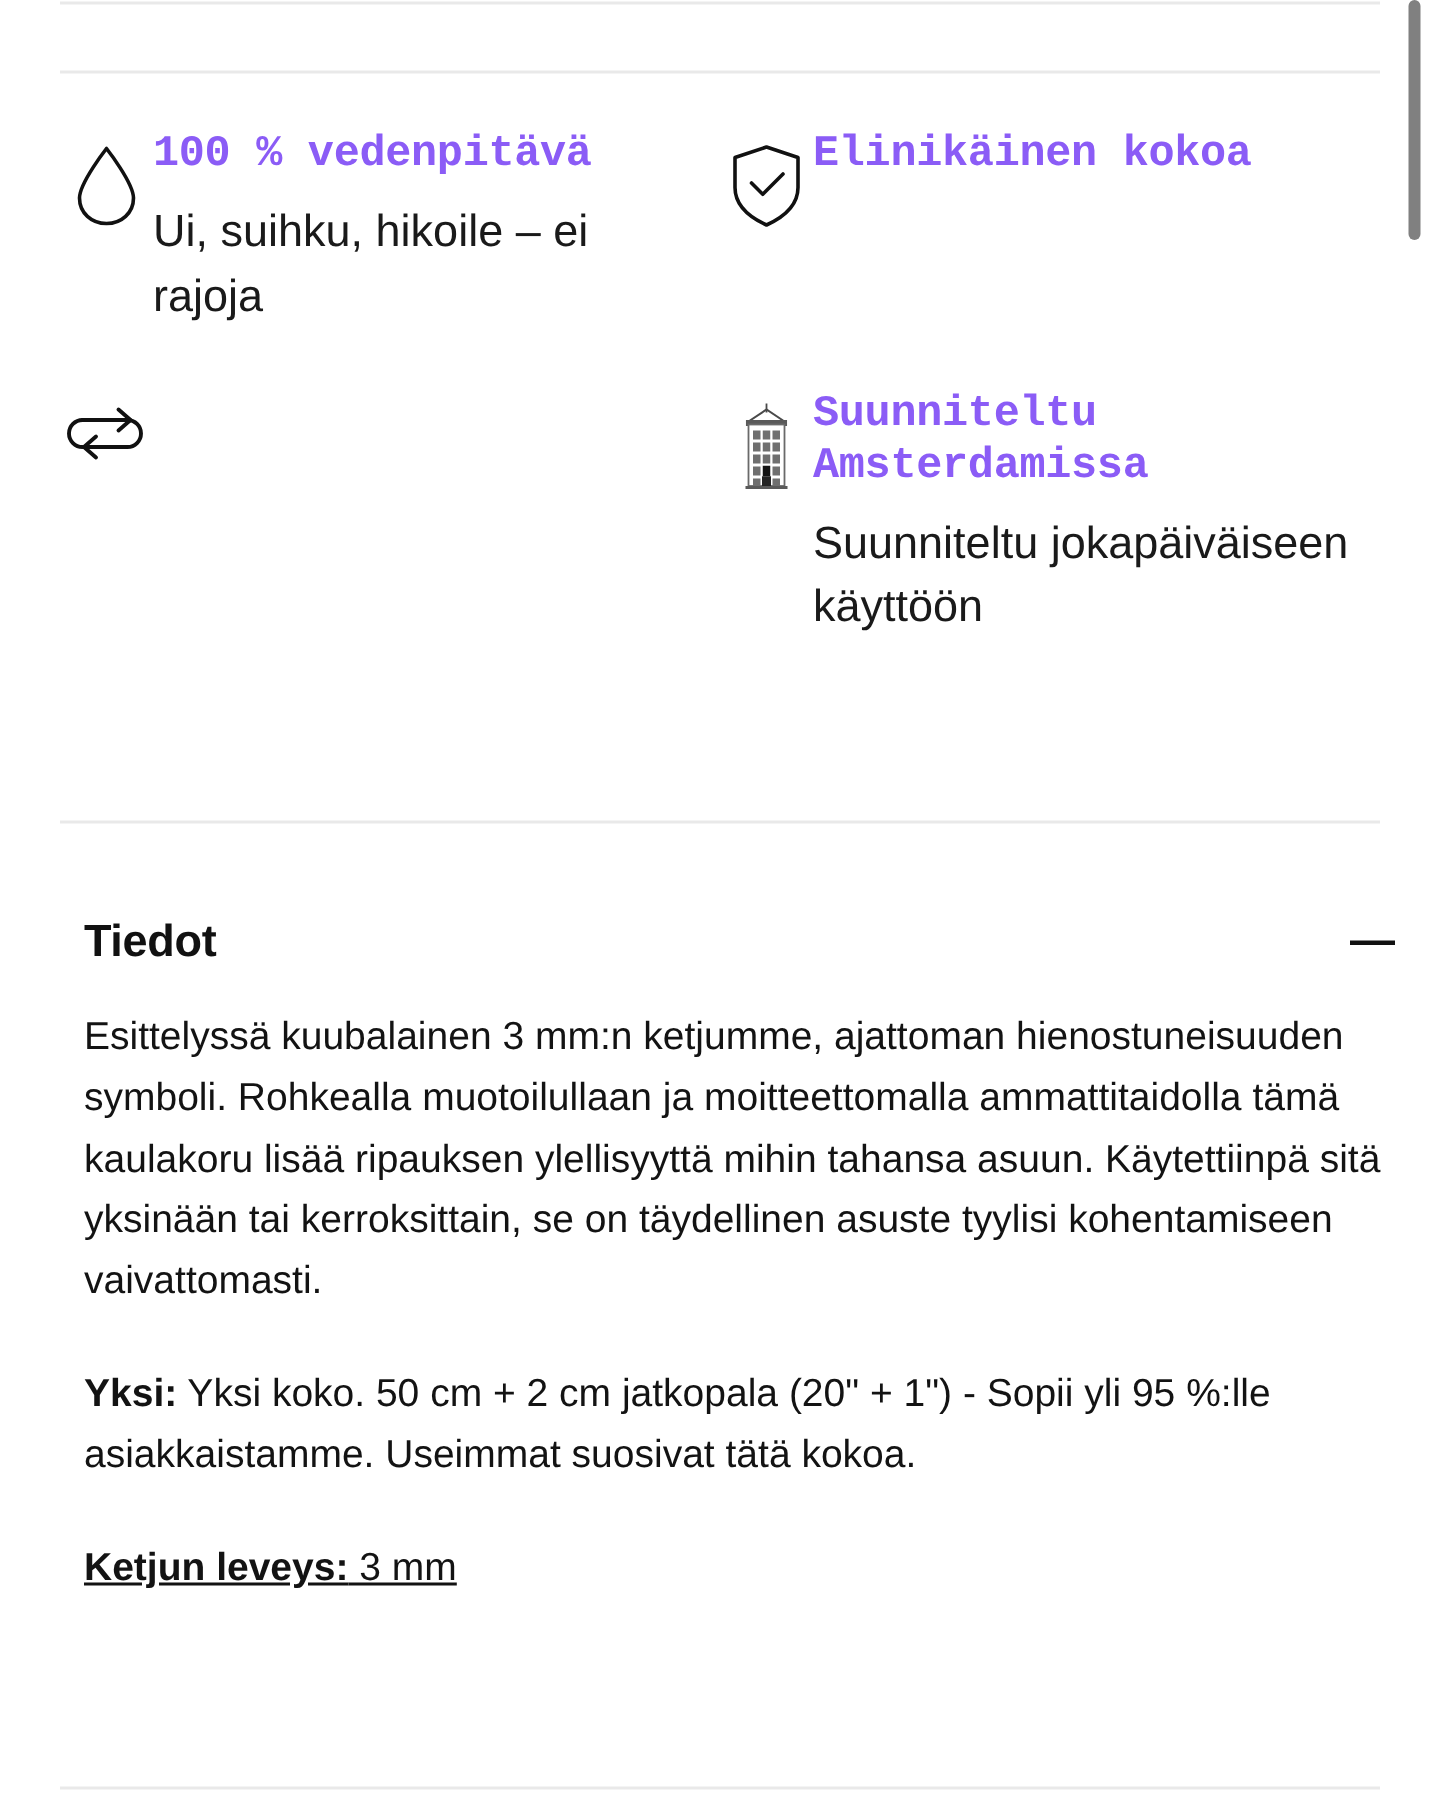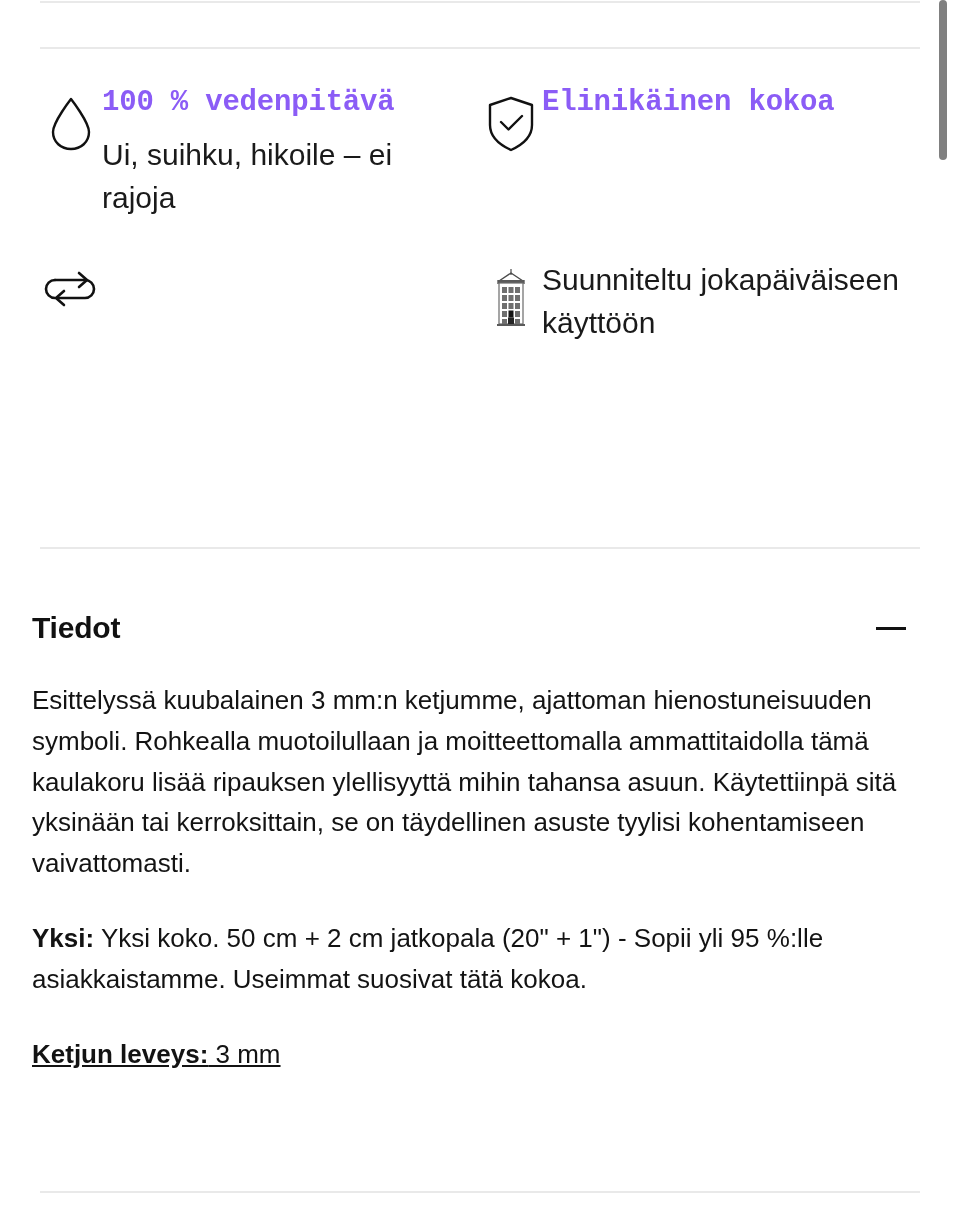--- a/index.html
+++ b/index.html
@@ -103,21 +103,21 @@
     color: #1a1a1a;
     font-weight: normal;
   }
 
   
   .features .feature.row2 { padding-top: 18px; }
 
   
   .details {
     position: absolute;
-    left: 32px;
+    left: 56px;
     top: 600px;
     width: 880px;
   }
   .details-header {
     display: flex;
     align-items: center;
     justify-content: space-between;
     height: 56px;
     cursor: pointer;
   }
@@ -135,21 +135,21 @@
     justify-content: center;
   }
   .toggle-icon .bar {
     width: 30px;
     height: 3px;
     background: #111111;
     display: block;
   }
 
   .details-body {
-    margin-top: 24px;
+    margin-top: 14px;
   }
   .body-paragraph {
     font-size: 26px;
     line-height: 1.57;
     margin: 0 0 34px 0;
     color: #131313;
     max-width: 880px;
   }
   .body-paragraph:last-child { margin-bottom: 0; text-decoration: underline; }
   .body-paragraph b { font-weight: bold; }
@@ -226,20 +226,21 @@
           <rect x="15.5" y="43.5" width="5" height="7" fill="#141414"></rect>
           <g fill="#6f6f6f">
             <rect x="9" y="52" width="5" height="5"></rect>
             <rect x="22" y="52" width="5" height="5"></rect>
           </g>
           <rect x="15" y="50.5" width="6" height="7" fill="#242424"></rect>
           <rect x="4" y="57" width="28" height="2" fill="#5a5a5a"></rect>
         </svg>
       </div>
       <div class="feature-body">
+        <div class="feature-title">Suunniteltu Amsterdamissa</div>
         <div class="feature-desc">Suunniteltu jokapäiväiseen käyttöön</div>
       </div>
     </div>
 
   </div>
 
   <div class="divider divider-mid"></div>
 
   <div class="details">
 

